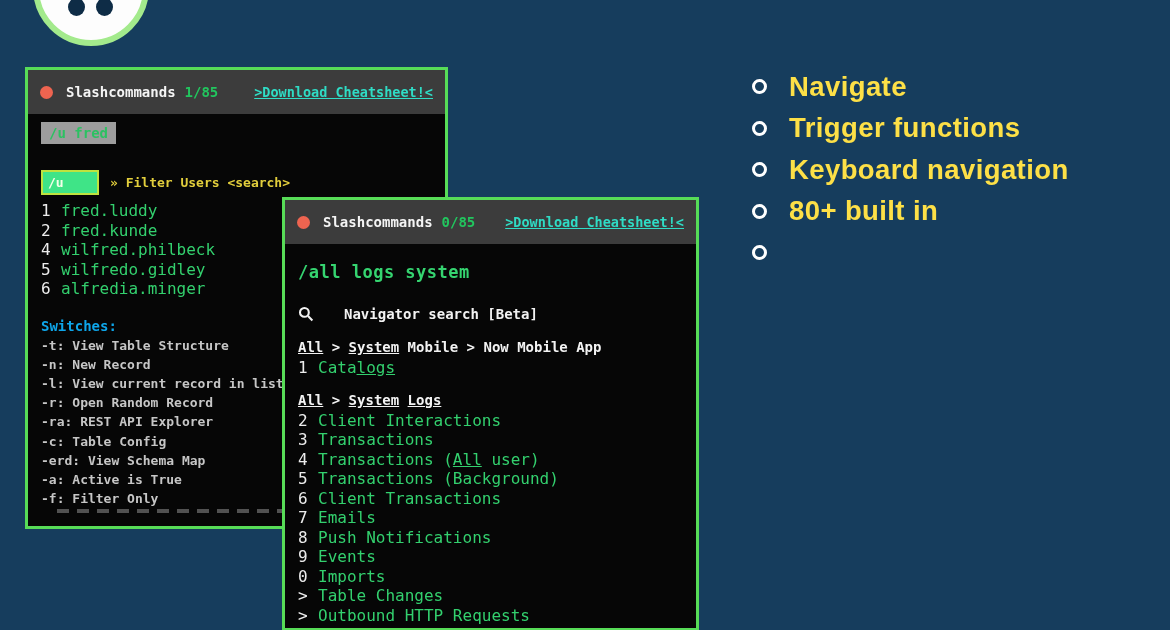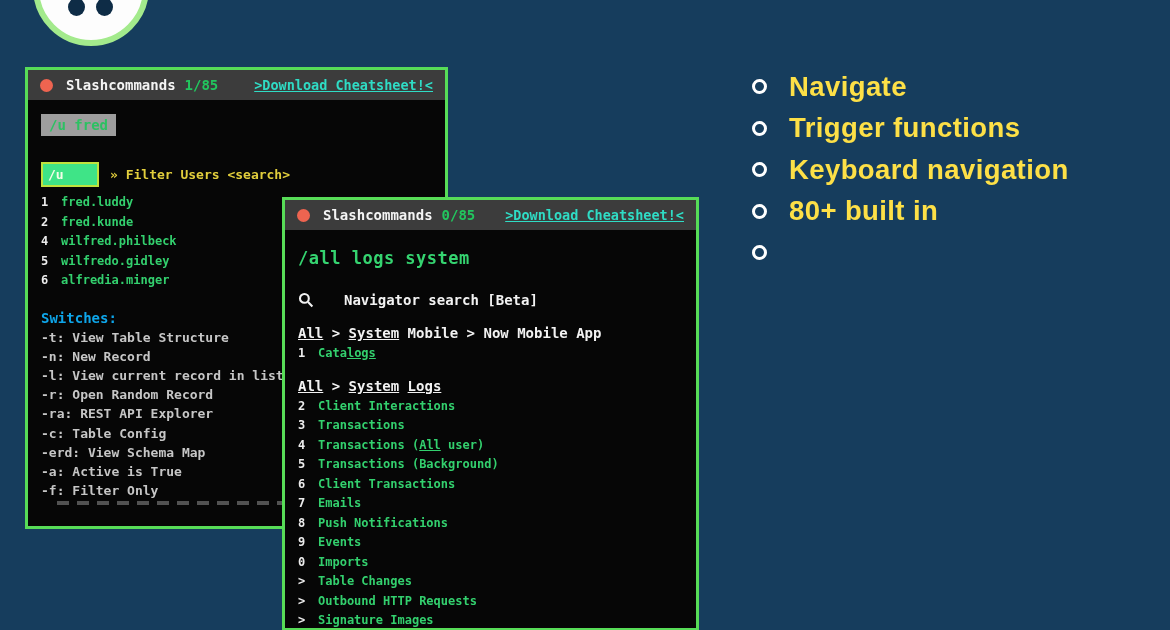--- a/index.html
+++ b/index.html
@@ -21,36 +21,36 @@
     position:absolute;left:33px;top:-70px;width:104px;height:104px;
     border-radius:50%;background:#fdfdfd;border:6px solid #a3ea8c;
   }
   .logo .dot{position:absolute;width:17px;height:18px;border-radius:50%;background:#0e2c46;top:62px;}
   .logo .dot.l{left:29px}.logo .dot.r{left:57px}
 
   
   .win{position:absolute;background:#060606;border:3px solid #57dc57;box-sizing:border-box;overflow:hidden;}
   #win1{left:25px;top:67px;width:423px;height:462px;z-index:1;}
   #win2{left:282px;top:197px;width:417px;height:434px;z-index:2;}
-  .titlebar{height:30px;background:#3c3c3c;display:flex;align-items:center;padding:0 12px;}
+  .titlebar{height:44px;background:#3c3c3c;display:flex;align-items:center;padding:0 12px;}
   .reddot{width:13px;height:13px;border-radius:50%;background:#ee6450;flex:0 0 auto;}
   .wtitle{color:#f4f4f4;font-weight:bold;font-size:14px;margin-left:13px;white-space:nowrap;}
   .wcount{color:#22c55e;font-weight:bold;font-size:14px;margin-left:9px;}
   .dl-link{margin-left:auto;color:#2fdcc5;font-weight:bold;font-size:13.5px;text-decoration:underline;white-space:nowrap;cursor:pointer;}
   .wbody{padding:8px 13px;}
 
   
-  .chip{display:inline-block;background:#9d9d9d;color:#2cc162;font-weight:bold;font-size:14px;padding:3px 8px;margin-top:6px;}
+  .chip{display:inline-block;background:#9d9d9d;color:#2cc162;font-weight:bold;font-size:14px;padding:3px 8px;margin-top:0;}
   .filter-row{display:flex;align-items:center;margin-top:26px;}
   .filter-box{
     width:44px;height:21px;background:#3fe487;border:2px solid #bfe23e;
     color:#f4ffe8;font-weight:bold;font-size:13px;padding:0 5px;line-height:21px;
   }
   .filter-label{color:#e2ce3c;font-weight:bold;font-size:13px;margin-left:11px;white-space:nowrap;}
-  .t-row{line-height:19.5px;font-size:12px;font-weight:bold;white-space:nowrap;}
+  .t-row{line-height:19.5px;font-size:16px;font-weight:normal;white-space:nowrap;}
   .t-num{color:#ececec;display:inline-block;min-width:11px;}
   .t-green{color:#33d06e;margin-left:9px;}
   #w1-users{margin-top:6px;}
   .sw-head{color:#0ea5e9;font-weight:bold;font-size:14px;margin-top:18px;line-height:19px;}
   .sw-line{color:#c6c6c6;font-weight:bold;font-size:13px;line-height:19.2px;white-space:nowrap;}
   .clip-strip{
     height:4px;margin:1px 0 0 16px;width:295px;opacity:.55;
     background:repeating-linear-gradient(90deg,#8f8f8f 0 12px,transparent 12px 20px);
   }
 

